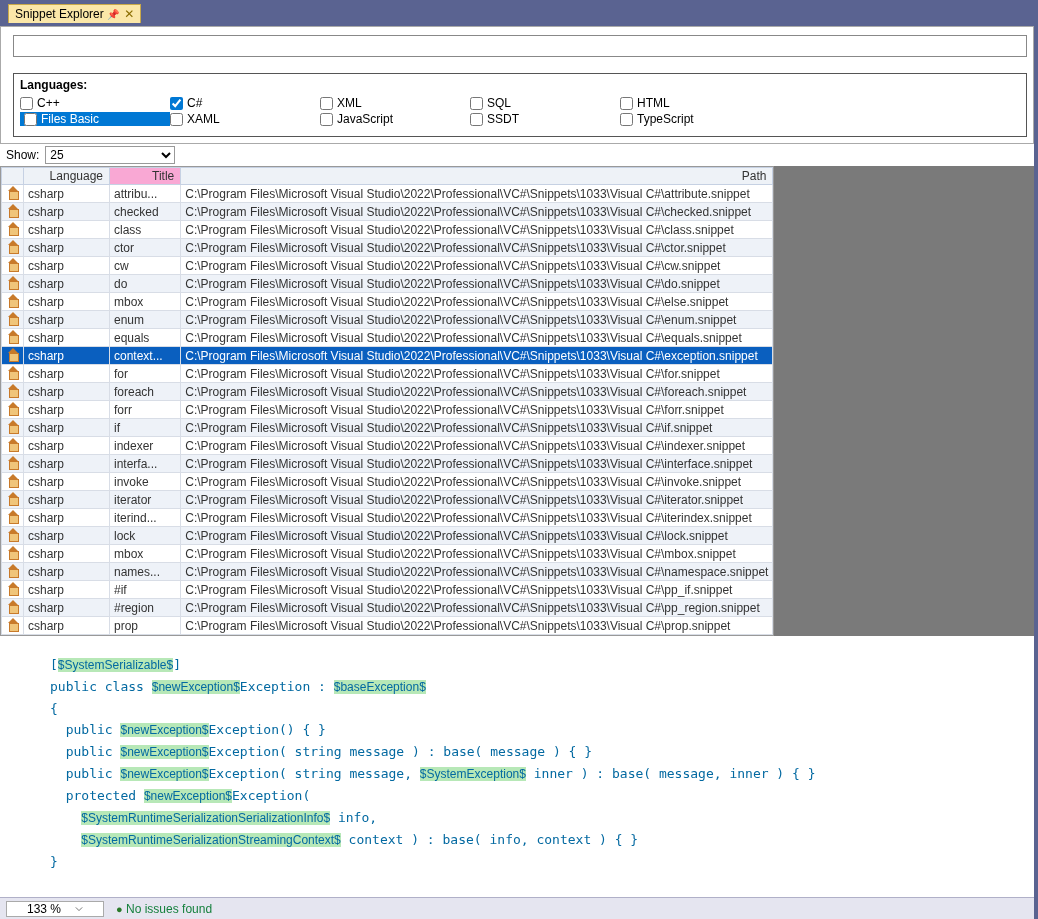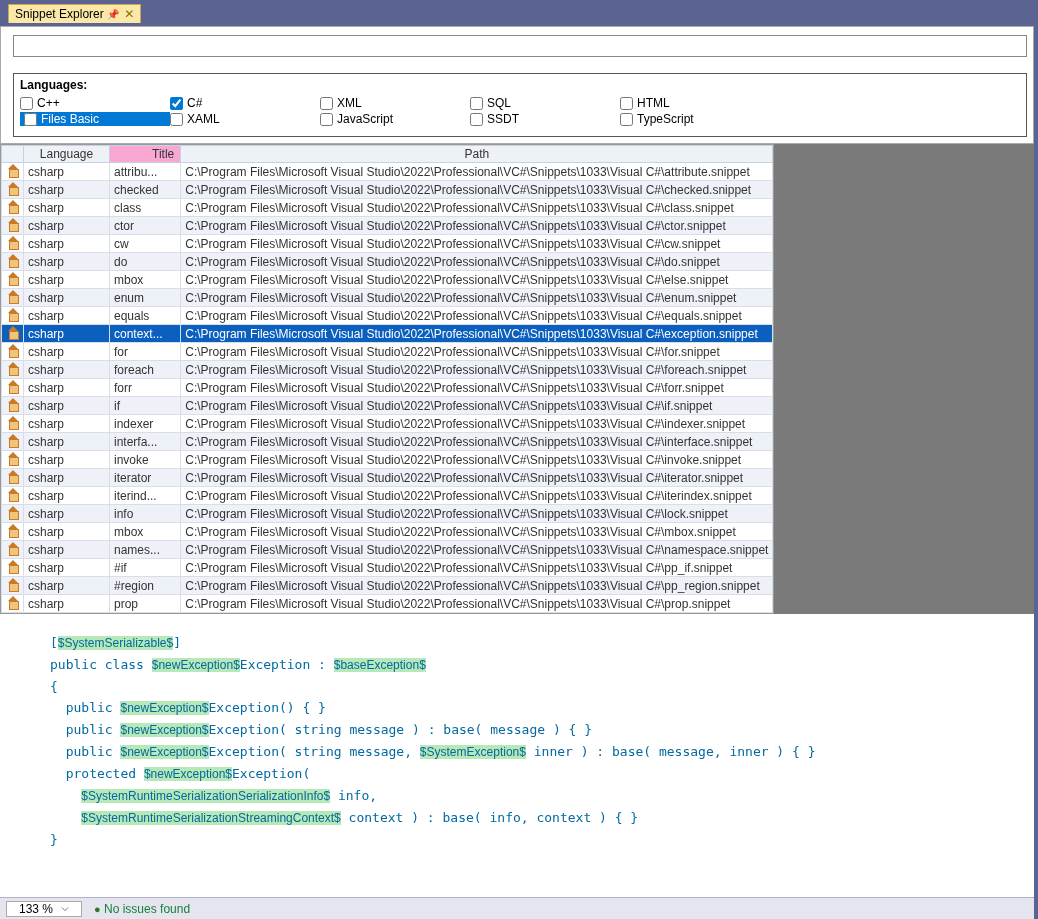--- a/index.html
+++ b/index.html
@@ -15,33 +15,33 @@
   .langbox .lbl { font-weight: bold; color: #000; }
   .langgrid { display: grid; grid-template-columns: 150px 150px 150px 150px 150px; gap: 2px 0; margin-top: 4px; }
   .cb { display: flex; align-items: center; gap: 4px; }
   .cb input { width: 13px; height: 13px; accent-color: #0078d4; }
   .cb.sel { background: #0078d4; color: #fff; padding: 0 4px; }
   .showrow { padding: 2px 0 2px 6px; background: #fff; display: flex; align-items: center; gap: 6px; }
   .showrow select { font-size: 12px; width: 130px; border: 1px solid #999; background: #fff; }
   .gridwrap { background: #7a7a7a; display: flex; }
   .grid { background: #fff; border: 1px solid #999; }
   .grid table { border-collapse: collapse; table-layout: fixed; }
-  .grid th { background: #eef2f7; border: 1px solid #c6d1e3; text-align: center; padding: 1px 6px; font-weight: normal; color: #333; height: 16px; }
+  .grid th { background: #eef2f7; border: 1px solid #c6d1e3; text-align: right; padding: 1px 6px; font-weight: normal; color: #333; height: 16px; }
   .grid th.sorted { background: #f9a8d4; padding-left: 42px; }
   .grid td { border: 1px solid #d8dde6; padding: 0 4px; height: 18px; white-space: nowrap; overflow: hidden; text-overflow: ellipsis; color: #333; }
   .grid tr.alt td { background: #eef2f8; }
   .grid tr.selrow td { background: #0a5fbf; color: #fff; }
   .grid td.iconcol { padding: 0 2px; text-align: center; }
   .icon-house { display: inline-block; width: 14px; height: 12px; position: relative; }
   .icon-house::before { content: ""; position: absolute; top: 0; left: 2px; width: 0; height: 0; border-left: 5px solid transparent; border-right: 5px solid transparent; border-bottom: 5px solid #c87a2a; }
   .icon-house::after { content: ""; position: absolute; top: 5px; left: 3px; width: 8px; height: 7px; background: #f0c57a; border: 1px solid #c87a2a; }
   .codepane { background: #fff; flex: 1; padding: 18px 10px 10px 50px; font-family: Consolas, monospace; font-size: 13px; line-height: 21px; color: #0369a1; white-space: pre; overflow: hidden; }
   .codepane .hl { background: #b7e8b7; }
   .statusbar { background: #e5e5f0; border-top: 1px solid #b0b0c8; height: 22px; display: flex; align-items: center; padding: 0 6px; gap: 12px; }
-  .statusbar .zoom { display: flex; align-items: center; gap: 8px; border: 1px solid #aaa; padding: 0 12px; background: #fff; }
+  .statusbar .zoom { display: flex; align-items: center; gap: 14px; border: 1px solid #aaa; padding: 0 20px; background: #fff; }
   .statusbar .ok { color: #2a7a2a; font-size: 11px; }
   .noissues { color: #15803d; }
   svg.chev { width: 8px; height: 8px; }
 </style>
 </head>
 <body>
 
 <div class="outer">
   <div class="tab-strip">
     <div class="tab">
@@ -93,20 +93,24 @@
             <span>SSDT</span>
           </label>
           <label class="cb">
             <input type="checkbox" style="">
             <span>TypeScript</span>
           </label>
         </div>
     </div>
   </div>
 
+  <div class="showrow">
+    <span>Show:</span>
+    <select><option>25</option></select>
+  </div>
 
   <div class="gridwrap">
     <div class="grid">
       <table>
         <colgroup>
             <col style="width:22px">
             <col style="width:86px">
             <col style="width:54px">
             <col style="width:588px">
           </colgroup>
@@ -229,21 +233,21 @@
             </tr>
             <tr>
               <td class="iconcol"><span class="icon-house"></span></td>
               <td>csharp</td>
               <td>iterind...</td>
               <td>C:\Program Files\Microsoft Visual Studio\2022\Professional\VC#\Snippets\1033\Visual C#\iterindex.snippet</td>
             </tr>
             <tr class="alt">
               <td class="iconcol"><span class="icon-house"></span></td>
               <td>csharp</td>
-              <td>info</td>
+              <td>lock</td>
               <td>C:\Program Files\Microsoft Visual Studio\2022\Professional\VC#\Snippets\1033\Visual C#\lock.snippet</td>
             </tr>
             <tr>
               <td class="iconcol"><span class="icon-house"></span></td>
               <td>csharp</td>
               <td>mbox</td>
               <td>C:\Program Files\Microsoft Visual Studio\2022\Professional\VC#\Snippets\1033\Visual C#\mbox.snippet</td>
             </tr>
             <tr class="alt">
               <td class="iconcol"><span class="icon-house"></span></td>

